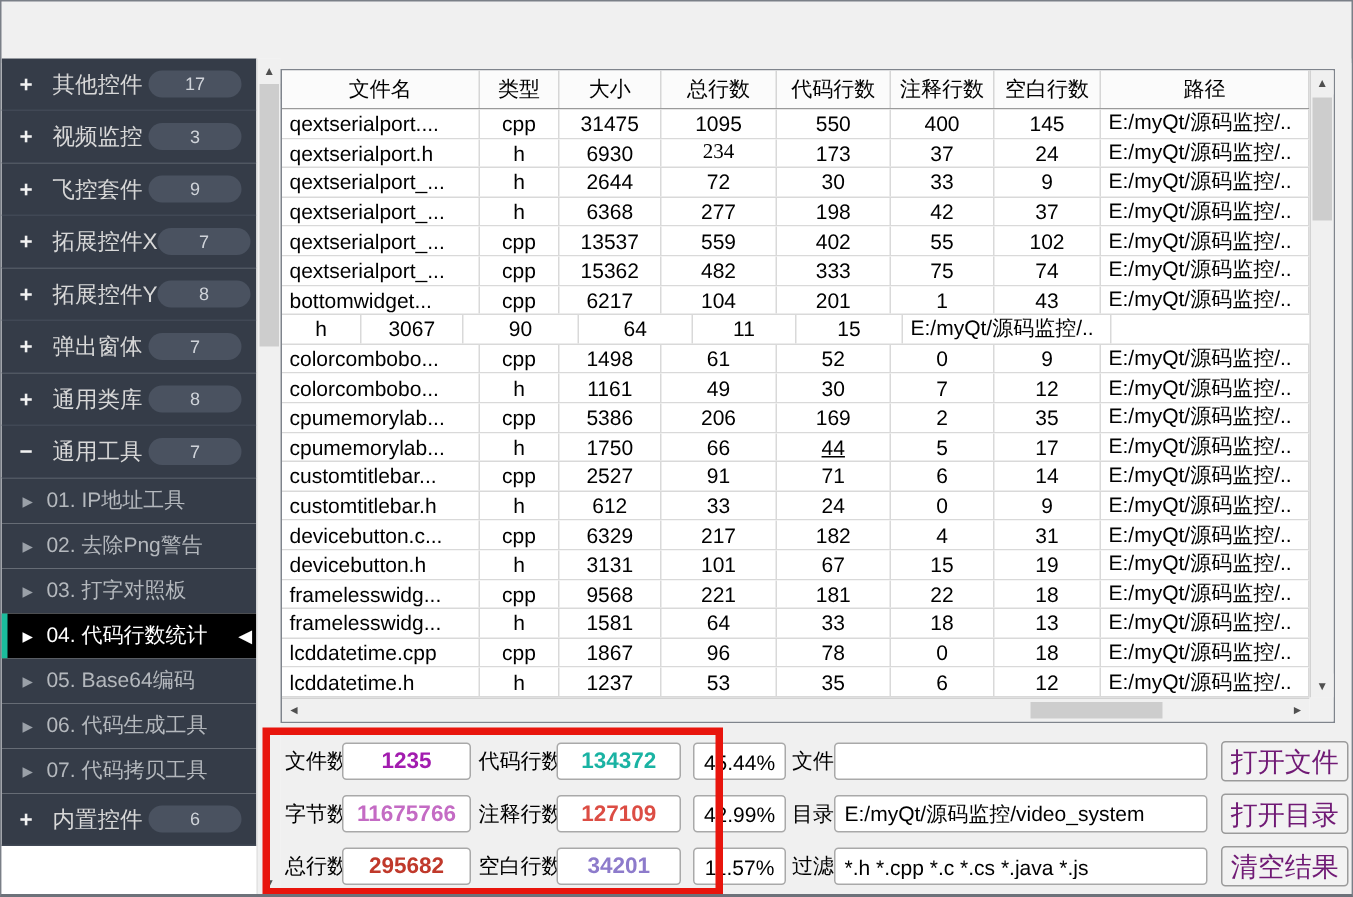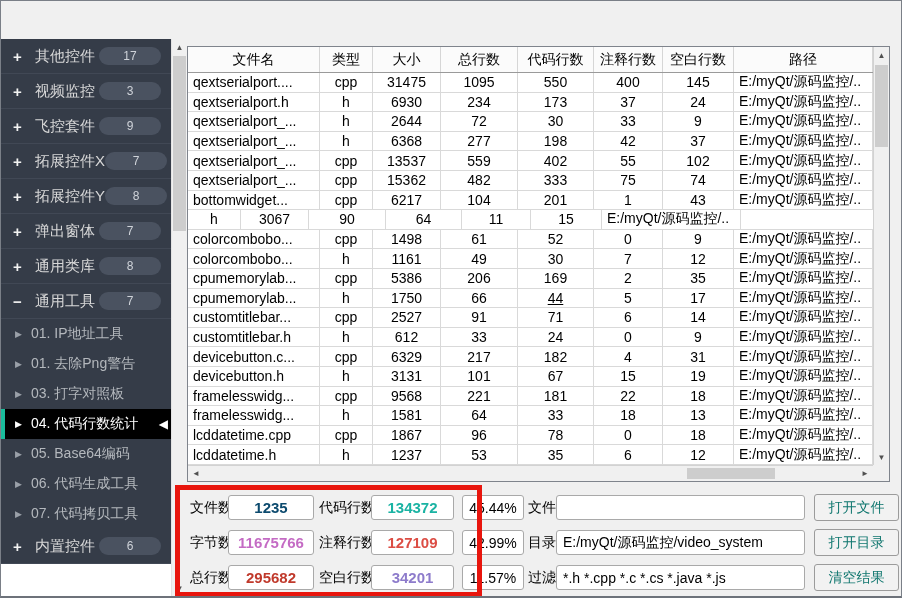--- a/index.html
+++ b/index.html
@@ -41,21 +41,21 @@
   .td.c-left { justify-content:flex-start; padding-left:5px; }
   .vscroll { position:absolute; right:0; top:0; width:16px; bottom:16px; background:#f0f0f0; border-left:1px solid #d2d2d2; }
   .hscroll { position:absolute; left:0; bottom:0; height:16px; right:16px; background:#f0f0f0; border-top:1px solid #d2d2d2; }
   .hbtn { position:absolute; top:0; width:16px; height:15px; display:flex; align-items:center; justify-content:center; font-size:8px; color:#505050; }
   .hthumb { position:absolute; top:2px; height:11px; background:#cdcdcd; }
   .corner { position:absolute; right:0; bottom:0; width:16px; height:16px; background:#f0f0f0; }
   .flabel { position:absolute; font-size:14px; color:#000; line-height:25px; white-space:nowrap; }
   .vfield { position:absolute; height:25px; background:#fff; border:1px solid #a9a9a9; border-radius:3px; display:flex; align-items:center; justify-content:center; font-size:15px; font-weight:bold; }
   .pfield { position:absolute; height:25px; background:#fff; border:1px solid #a9a9a9; border-radius:3px; display:flex; align-items:center; justify-content:center; font-size:14px; color:#000; }
   .tinput { position:absolute; height:25px; background:#fff; border:1px solid #a9a9a9; border-radius:3px; font-size:14px; color:#000; padding:0 6px; font-family:"Liberation Sans","DejaVu Sans",sans-serif; }
-  .pbtn { position:absolute; height:27px; background:#f2f2f2; border:1px solid #9b9b9b; border-radius:3px; font-size:14px; color:#0f766e; display:flex; align-items:center; justify-content:center; }
+  .pbtn { position:absolute; height:27px; background:#f2f2f2; border:1px solid #9b9b9b; border-radius:3px; font-size:18px; color:#701a75; display:flex; align-items:center; justify-content:center; }
 
   
   .annot { position:absolute; left:174px; top:484px; width:307px; height:112px; border:5px solid #e8150d; z-index:50; pointer-events:none; }
 </style>
 </head>
 <body>
 
 <div class="window">
 
   <div class="titlebar">
@@ -116,21 +116,21 @@
   </div>
         <div class="child">
 
     <span class="arrow">▶</span>
     <span>01. IP地址工具</span>
 
   </div>
         <div class="child">
 
     <span class="arrow">▶</span>
-    <span>01. 去除Png警告</span>
+    <span>02. 去除Png警告</span>
 
   </div>
         <div class="child">
 
     <span class="arrow">▶</span>
     <span>03. 打字对照板</span>
 
   </div>
         <div class="child selected">
     <span class="selbar" style="background: rgb(26, 188, 156);"></span>
@@ -190,21 +190,21 @@
             <div class="td" style="width: 77px;">1095</div>
             <div class="td" style="width: 76px;">550</div>
             <div class="td" style="width: 69px;">400</div>
             <div class="td" style="width: 71px;">145</div>
             <div class="td c-left" style="width: 139px;">E:/myQt/源码监控/..</div>
           </div>
           <div class="tr">
             <div class="td c-left" style="width: 132px;">qextserialport.h</div>
             <div class="td" style="width: 53px;">h</div>
             <div class="td" style="width: 68px;">6930</div>
-            <div class="td" style="width: 77px;">234</div>
+            <div class="td" style="width: 77px; font-family: Liberation Serif, serif;">234</div>
             <div class="td" style="width: 76px;">173</div>
             <div class="td" style="width: 69px;">37</div>
             <div class="td" style="width: 71px;">24</div>
             <div class="td c-left" style="width: 139px;">E:/myQt/源码监控/..</div>
           </div>
           <div class="tr">
             <div class="td c-left" style="width: 132px;">qextserialport_...</div>
             <div class="td" style="width: 53px;">h</div>
             <div class="td" style="width: 68px;">2644</div>
             <div class="td" style="width: 77px;">72</div>
@@ -392,21 +392,21 @@
         <div class="hbtn" style="left:0;">◄</div>
         <div class="hthumb" style="left:499px; width:88px;"></div>
         <div class="hbtn" style="right:0;">►</div>
       </div>
       <div class="corner"></div>
     </div>
 
     <div id="bottom-panel">
         <div>
     <span class="flabel lab1" style="position: absolute; left: 3px; top: 456px;">文件数</span>
-    <span class="vfield f1" style="left: 41px; top: 456px; width: 86px; color: #0c4a6e;">1235</span>
+    <span class="vfield f1" style="left: 41px; top: 456px; width: 86px; color: #a21caf;">1235</span>
     <span class="flabel lab2" style="position: absolute; left: 132px; top: 456px;">代码行数</span>
     <span class="vfield f2" style="left: 184px; top: 456px; width: 83px; color: rgb(26, 179, 163);">134372</span>
     <span class="pfield fp" style="left: 275px; top: 456px; width: 62px;">45.44%</span>
     <span class="flabel lab3" style="position: absolute; left: 341px; top: 456px;">文件</span>
     <input class="tinput inp" style="left: 369px; top: 456px; width: 249px; position: absolute;">
     <span class="pbtn btn" style="left: 627px; top: 455px; width: 85px;">打开文件</span>
   </div>
         <div>
     <span class="flabel lab1" style="position: absolute; left: 3px; top: 491px;">字节数</span>
     <span class="vfield f1" style="left: 41px; top: 491px; width: 86px; color: rgb(196, 107, 196);">11675766</span>

